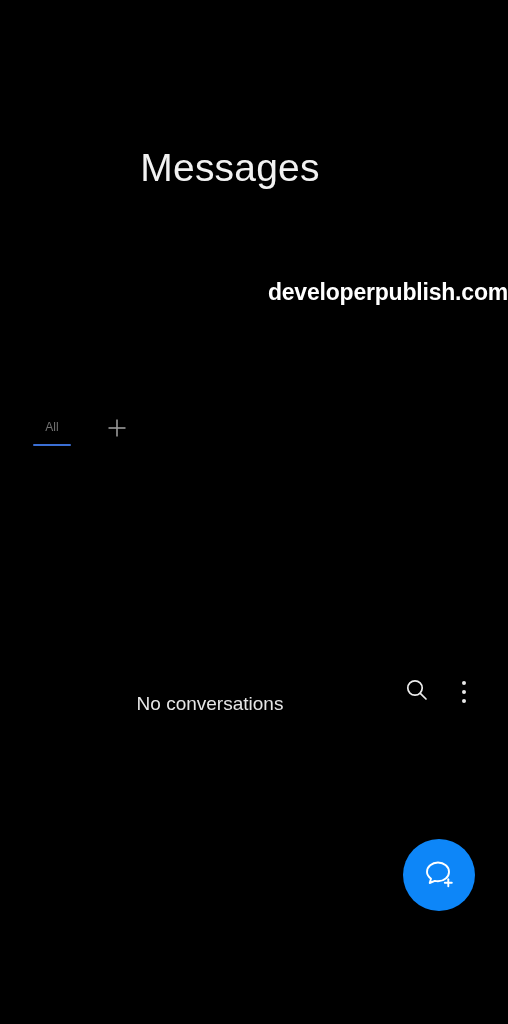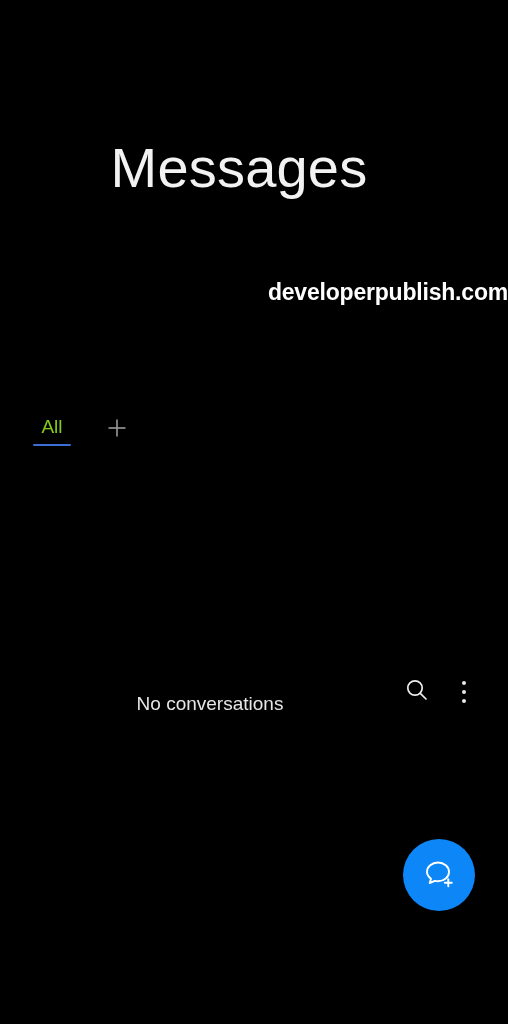--- a/index.html
+++ b/index.html
@@ -17,26 +17,26 @@
   .screen {
     position: relative;
     width: 508px;
     height: 1024px;
     background: #000000;
   }
 
   
   .app-title {
     position: absolute;
-    left: 9px;
+    left: 0;
     top: 140px;
     width: 460px;
     text-align: center;
     color: #f2f2f2;
-    font-size: 56px;
+    font-size: 39px;
     font-weight: 300;
     letter-spacing: 0.2px;
     line-height: 56px;
     white-space: nowrap;
   }
 
   
   .watermark {
     position: absolute;
     left: 0;
@@ -100,22 +100,22 @@
     top: 414px;
     width: 508px;
     height: 42px;
   }
   .cat-all {
     position: absolute;
     left: 34px;
     top: 0;
     width: 36px;
     text-align: center;
-    color: #84cc16;
-    font-size: 19px;
+    color: #737373;
+    font-size: 12px;
     font-weight: 400;
     line-height: 26px;
     white-space: nowrap;
   }
   .cat-all-underline {
     position: absolute;
     left: 33px;
     top: 30px;
     width: 38px;
     height: 2px;

